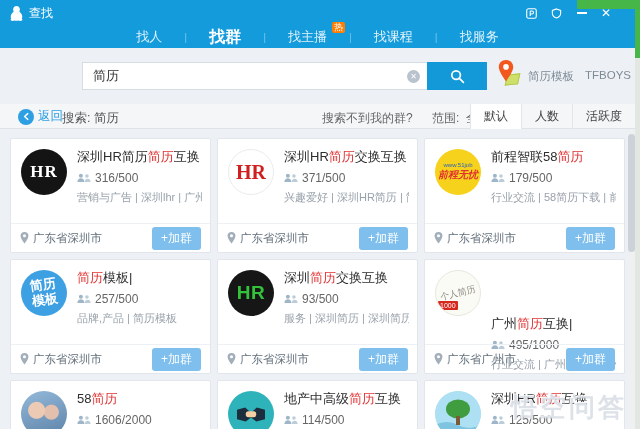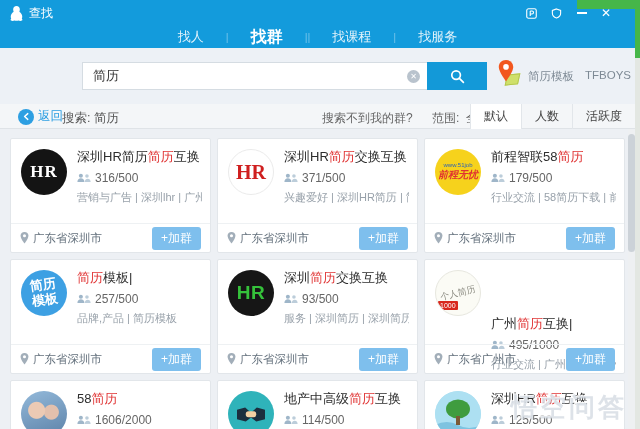--- a/index.html
+++ b/index.html
@@ -114,20 +114,21 @@
         </div>
       <div class="tb-close">✕</div>
     </div>
   </div>
 
   <div class="navtabs">
     <span class="ntab">找人</span>
     <span class="nsep">|</span>
     <span class="ntab active">找群</span>
     <span class="nsep">|</span>
+    <span class="ntab"><span>找主播</span><span class="hotbadge">热</span></span>
     <span class="nsep">|</span>
     <span class="ntab">找课程</span>
     <span class="nsep">|</span>
     <span class="ntab">找服务</span>
     <div class="notch"></div>
   </div>
 
   <div class="searchbar">
     <div class="inp-wrap">
       <input value="简历" style="">

